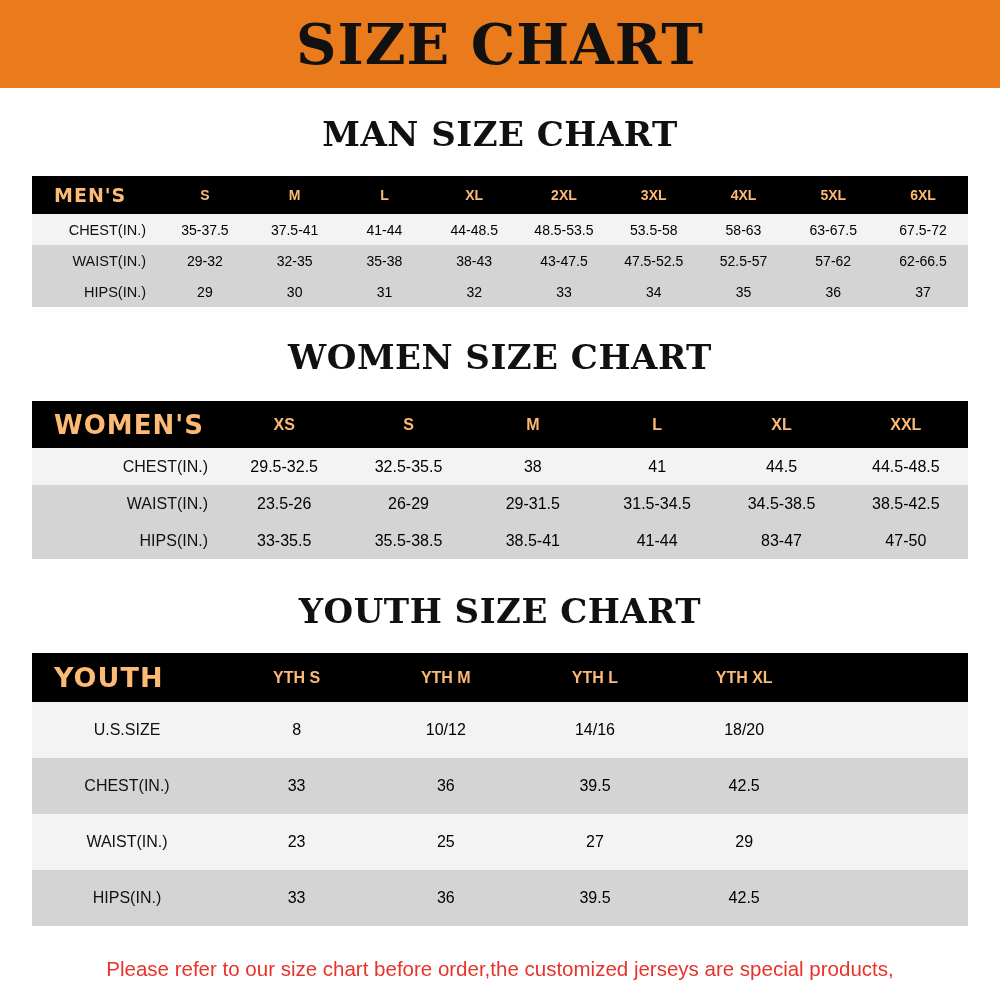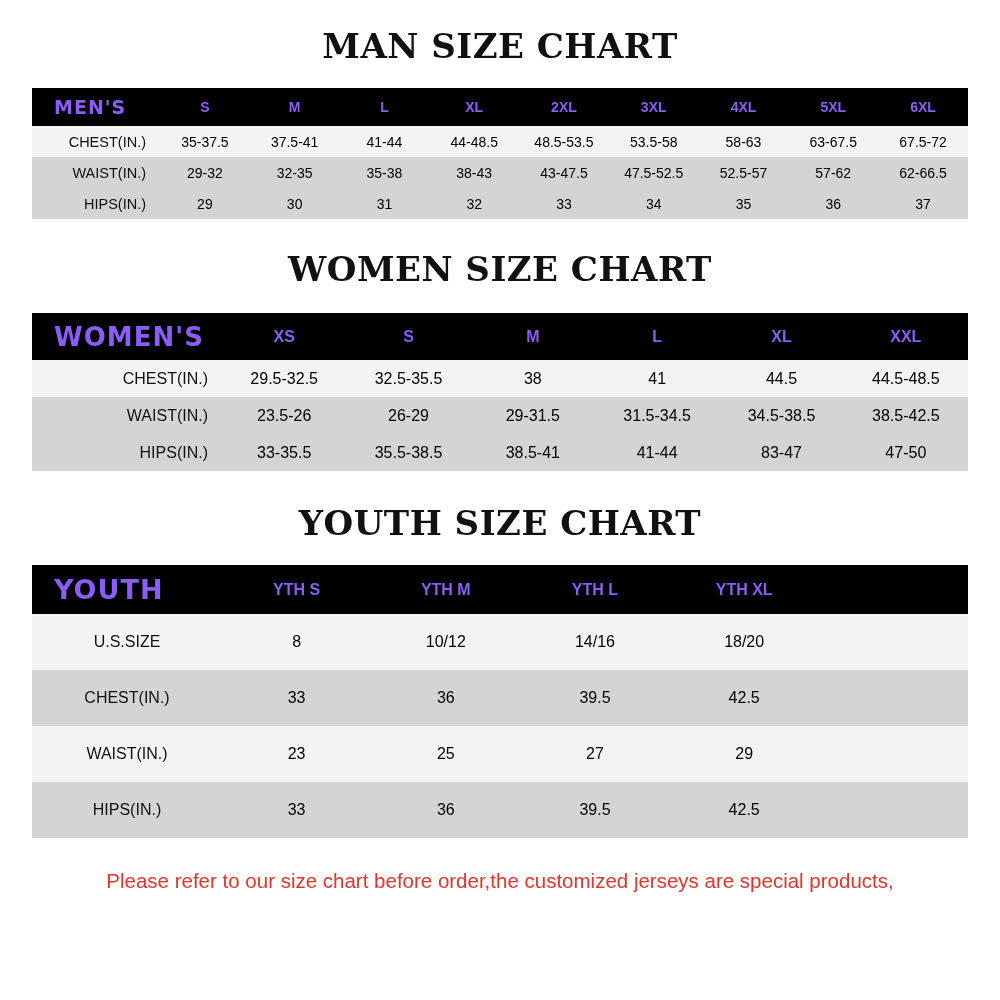--- a/index.html
+++ b/index.html
@@ -62,21 +62,21 @@
     text-align: center;
     font-size: 15px;
     font-family: "Liberation Sans", sans-serif;
     padding: 0;
     height: 31px;
     vertical-align: middle;
     white-space: nowrap;
   }
   thead th {
     background: #000000;
-    color: #8b5cf6;
+    color: #fdba74;
     height: 38px;
     margin-top: 20px;
   }
   thead th.rowhead {
     text-align: left;
     padding-left: 22px;
     font-weight: bold;
     font-size: 19px;
     letter-spacing: 1px;
     font-family: "DejaVu Sans", sans-serif;
@@ -123,20 +123,23 @@
     padding: 0 14px;
     font-family: "Liberation Sans", sans-serif;
   }
   .footer-note div { white-space: nowrap; }
 </style>
 </head>
 <body>
 
 <div class="page">
 
+  <div class="banner">
+    <div class="banner-title">SIZE CHART</div>
+  </div>
 
   <div style="height:26px"></div>
   <div class="section-title">MAN SIZE CHART</div>
   <div style="height:22px"></div>
   <div class="table-wrap">
     <table class="men-table">
       <colgroup>
         <col style="width:128px">
         <col span="9">
       </colgroup>

